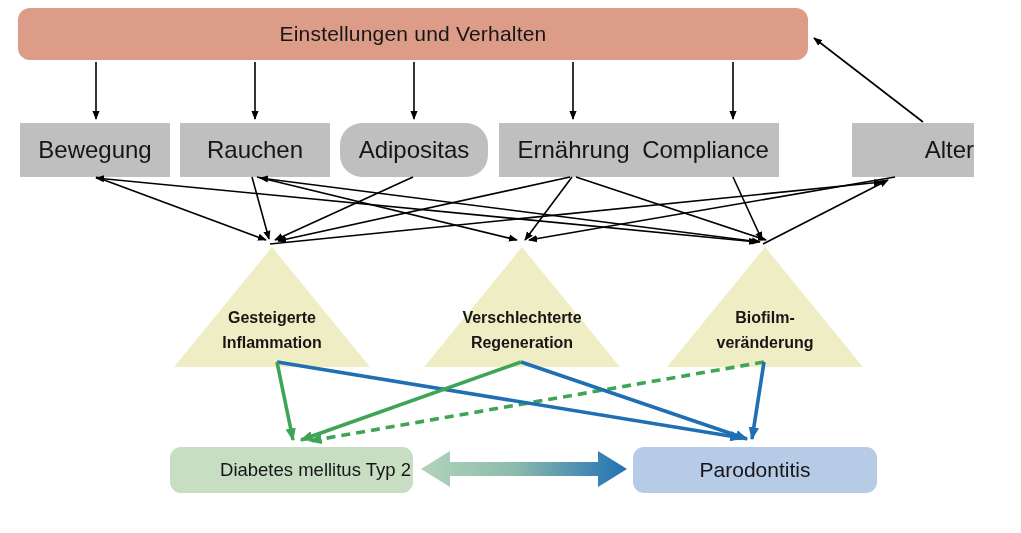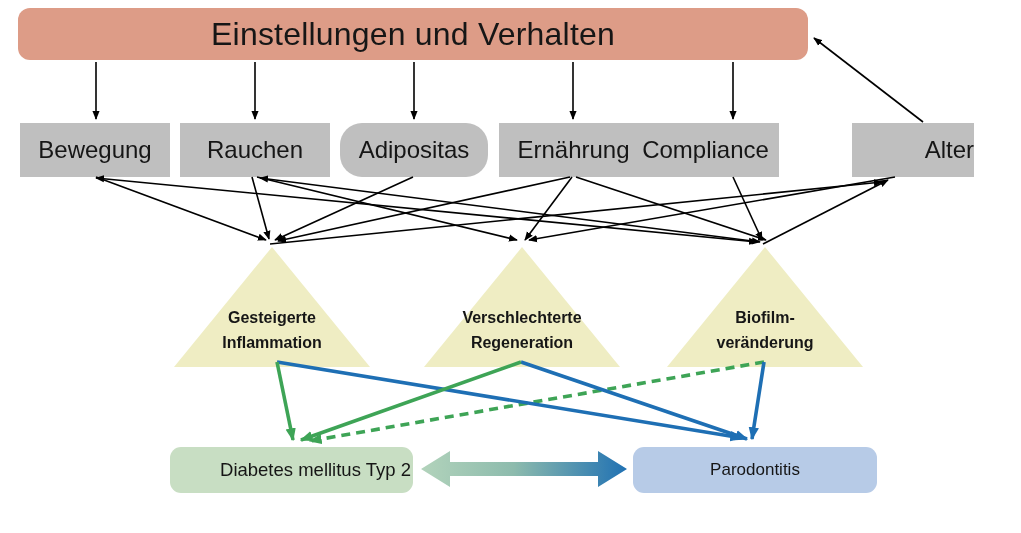--- a/index.html
+++ b/index.html
@@ -3,36 +3,36 @@
 <meta charset="utf-8">
 <style>
   html,body{margin:0;padding:0;background:#fff;}
   #canvas{
     position:relative;width:1021px;height:533px;background:#fff;overflow:hidden;
     font-family:"Liberation Sans", sans-serif;color:#161616;
   }
   .box{position:absolute;display:flex;align-items:center;justify-content:center;text-align:center;box-sizing:border-box;}
   #title-box{
     left:18px;top:8px;width:790px;height:52px;border-radius:12px;
-    background:var(--title_box_bg,#DD9C87);font-size:32px;letter-spacing:.2px;
+    background:var(--title_box_bg,#DD9C87);font-size:21px;letter-spacing:.2px;
   }
   .factor{
     top:123px;height:54px;background:var(--factor_box_bg,#BFBFBF);font-size:24px;
   }
   .mech-label{
     position:absolute;width:150px;text-align:center;font-size:16px;font-weight:700;
     line-height:1.55;top:306px;
   }
   #outcome-diabetes{
     left:170px;top:447px;width:243px;height:46px;border-radius:11px;
     background:var(--diabetes_box_bg,#C8DEC3);font-size:18.5px;padding-left:48px;
   }
   #outcome-parodontitis{
     left:633px;top:447px;width:244px;height:46px;border-radius:11px;
-    background:var(--parodontitis_box_bg,#B7CBE7);font-size:17px;
+    background:var(--parodontitis_box_bg,#B7CBE7);font-size:21px;
   }
   svg{position:absolute;left:0;top:0;pointer-events:none;}
   .web{stroke:var(--arrow_black,#000);stroke-width:1.6;fill:none;}
   .cgreen{stroke:var(--green_connector,#3EA456);stroke-width:3.6;fill:none;}
   .cblue{stroke:var(--blue_connector,#1E6FB4);stroke-width:3.6;fill:none;}
   .dash{stroke-dasharray:9 6;}
   .tri{fill:var(--triangle_bg,#EFEDC3);}
 </style>
 </head>
 <body>

